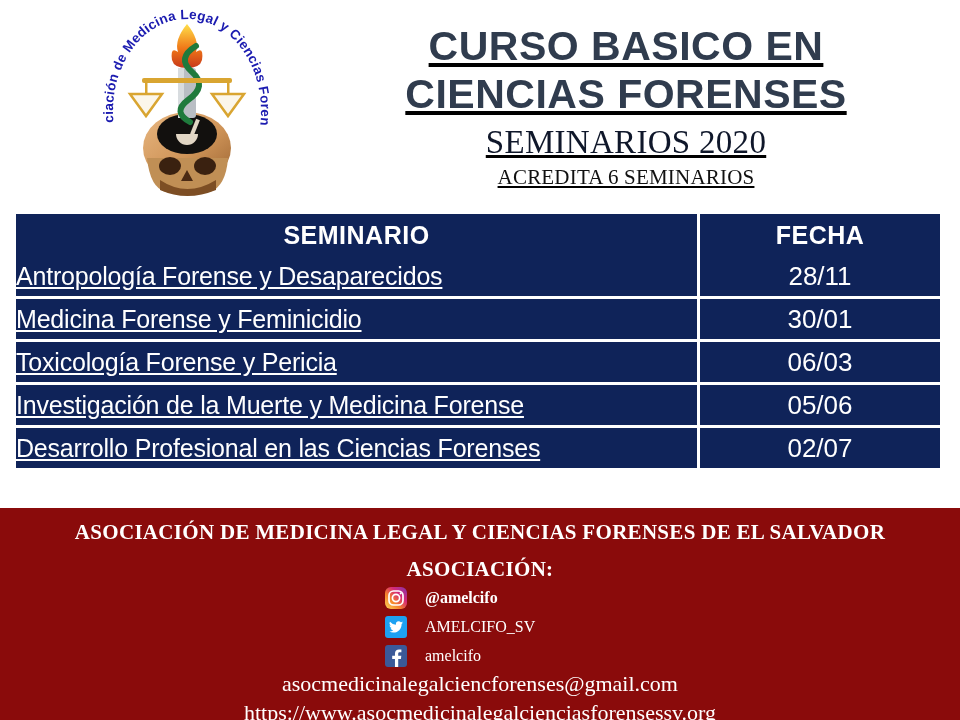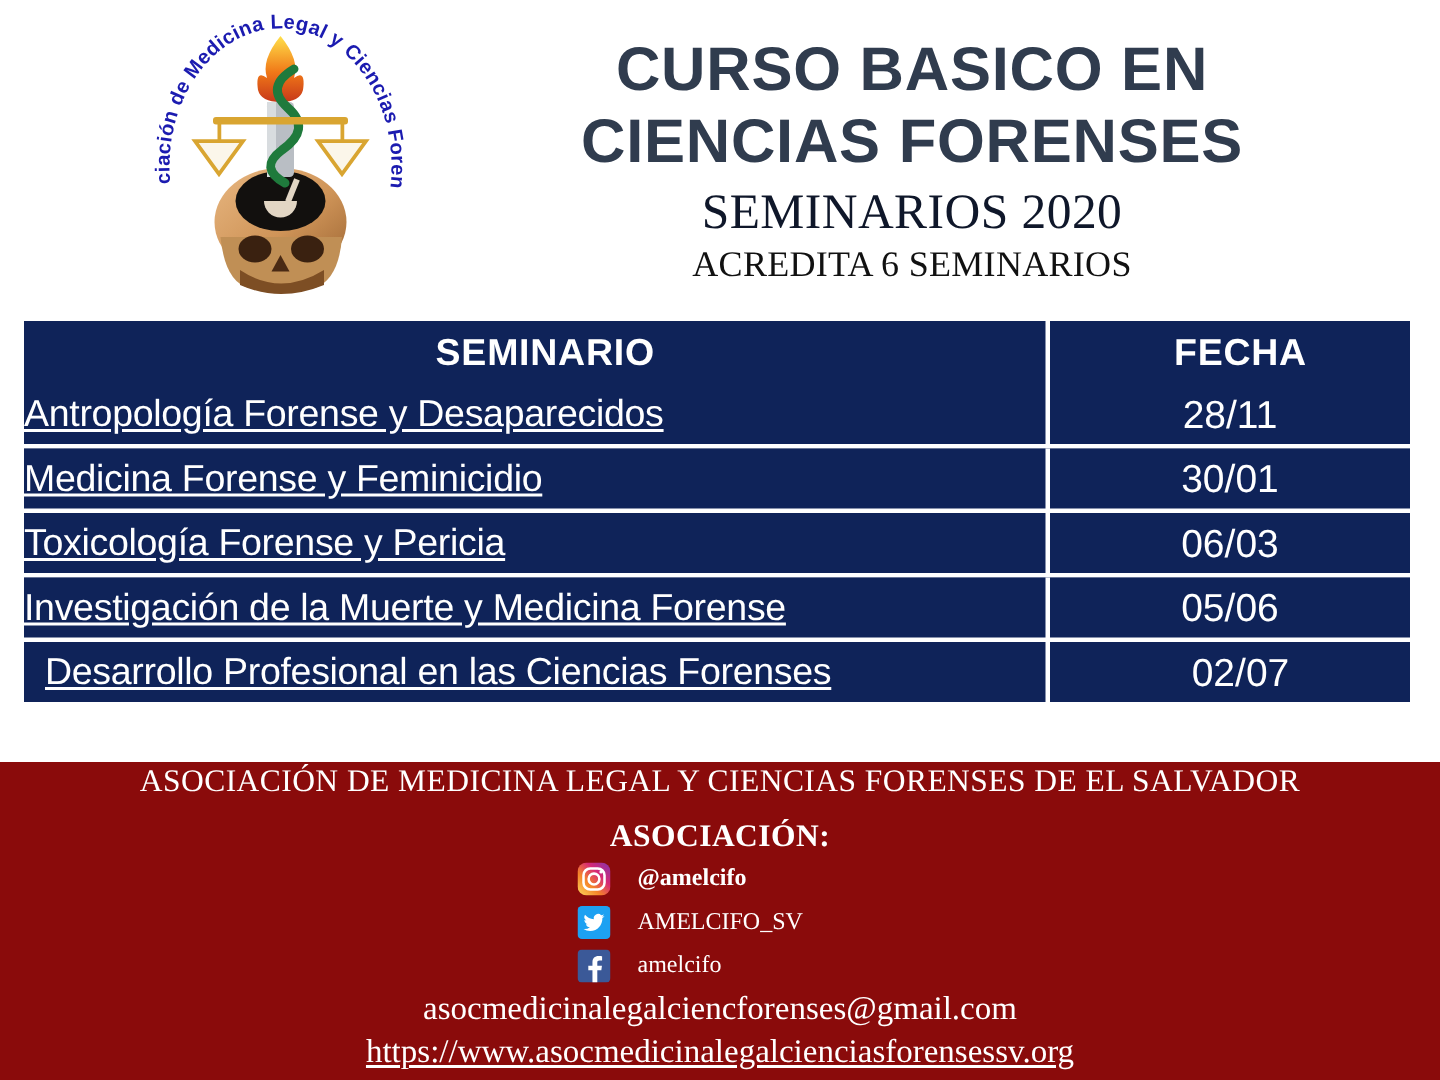--- a/index.html
+++ b/index.html
@@ -29,45 +29,46 @@
     left: 92px;
     top: 6px;
     width: 190px;
     height: 198px;
   }
   #logo svg { display: block; }
 
   
   #title-block {
     position: absolute;
-    left: 278px;
+    left: 296px;
     top: 22px;
     width: 660px;
     text-align: center;
+    text-decoration: underline;
   }
   #main-title {
     font-family: "Liberation Sans", sans-serif;
     font-weight: bold;
     font-size: 41px;
     line-height: 48px;
     letter-spacing: 0.5px;
     color: #303c4e;
     margin: 0;
   }
   #subtitle {
     font-family: "Liberation Serif", serif;
     font-size: 33px;
     line-height: 40px;
     color: #0f172a;
     margin: 4px 0 0 0;
     letter-spacing: 0.3px;
   }
   #accredit {
     font-family: "Liberation Serif", serif;
-    font-size: 24px;
+    font-size: 21px;
     line-height: 24px;
     color: #111111;
     margin: 3px 0 0 0;
     letter-spacing: 0.2px;
   }
 
   
   #schedule-table {
     position: absolute;
     left: 16px;
@@ -79,21 +80,21 @@
   }
   #schedule-table td, #schedule-table th {
     background: #0f2359;
     color: #ffffff;
     border-bottom: 3px solid #ffffff;
     border-right: 3px solid #ffffff;
     padding: 0;
     vertical-align: middle;
   }
   #schedule-table tr > *:last-child { border-right: none; }
-  #schedule-table tr:last-child > * { border-bottom: none; padding-left: 14px; }
+  #schedule-table tr:last-child > * { border-bottom: none; }
 
   th.col-seminario, th.col-fecha {
     height: 42px;
     font-family: "Liberation Sans", sans-serif;
     font-weight: bold;
     font-size: 25px;
     text-align: center;
     letter-spacing: 0.5px;
   }
   td.cell-seminario {
@@ -120,23 +121,23 @@
     top: 508px;
     width: 960px;
     height: 212px;
     background: #8a0b0b;
     font-family: "Liberation Serif", serif;
     color: #ffffff;
     text-align: center;
   }
   #org-name {
     margin: 0;
-    padding-top: 0;
+    padding-top: 12px;
     font-size: 21px;
-    font-weight: normal;
+    font-weight: bold;
     letter-spacing: 0.3px;
   }
   #info-label {
     margin: 0;
     padding-top: 12px;
     font-size: 21px;
     font-weight: bold;
     letter-spacing: 0.3px;
   }
   .social-row {

